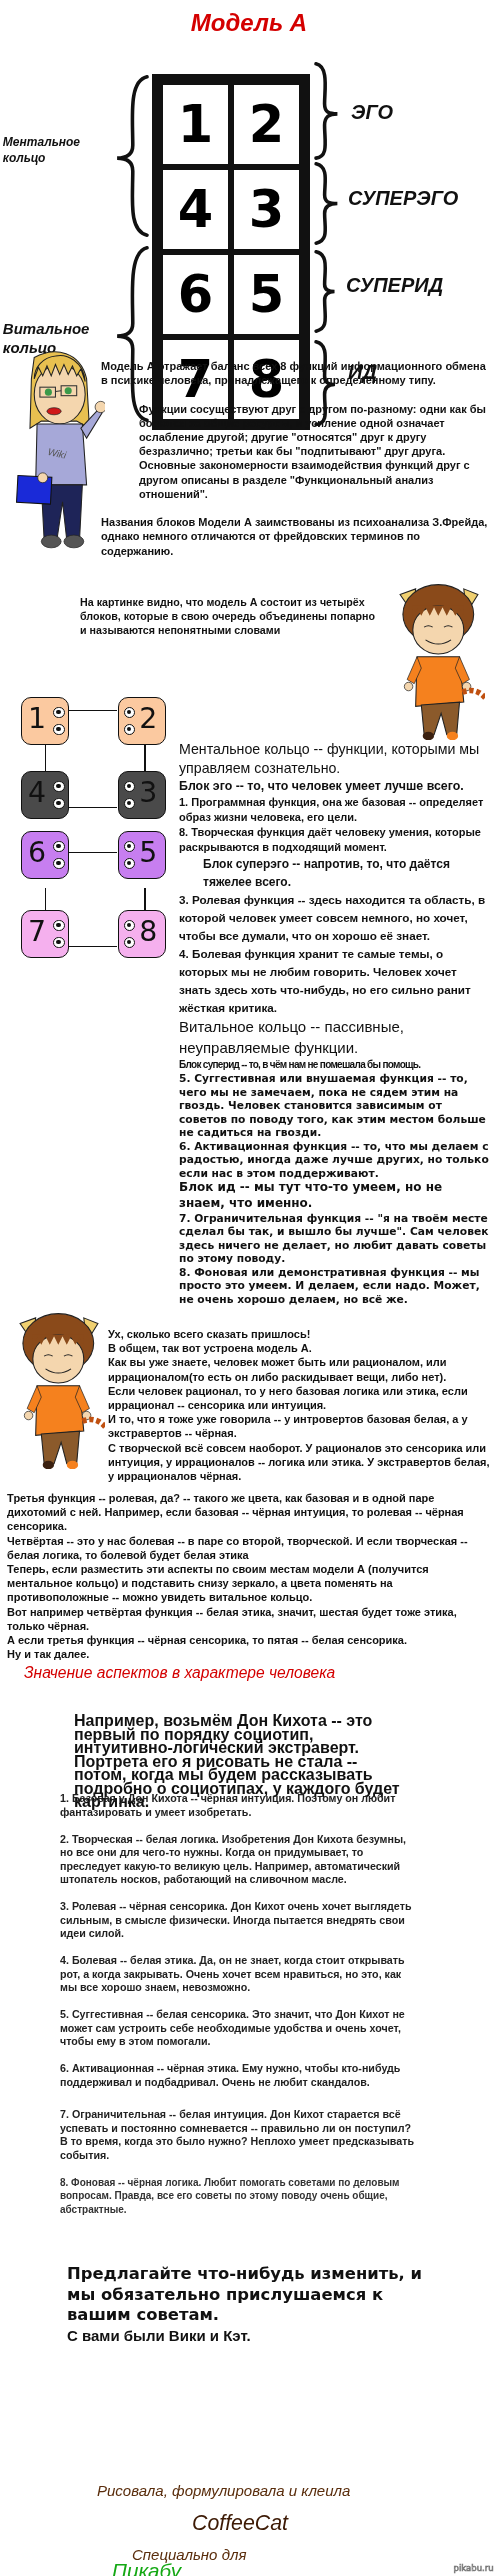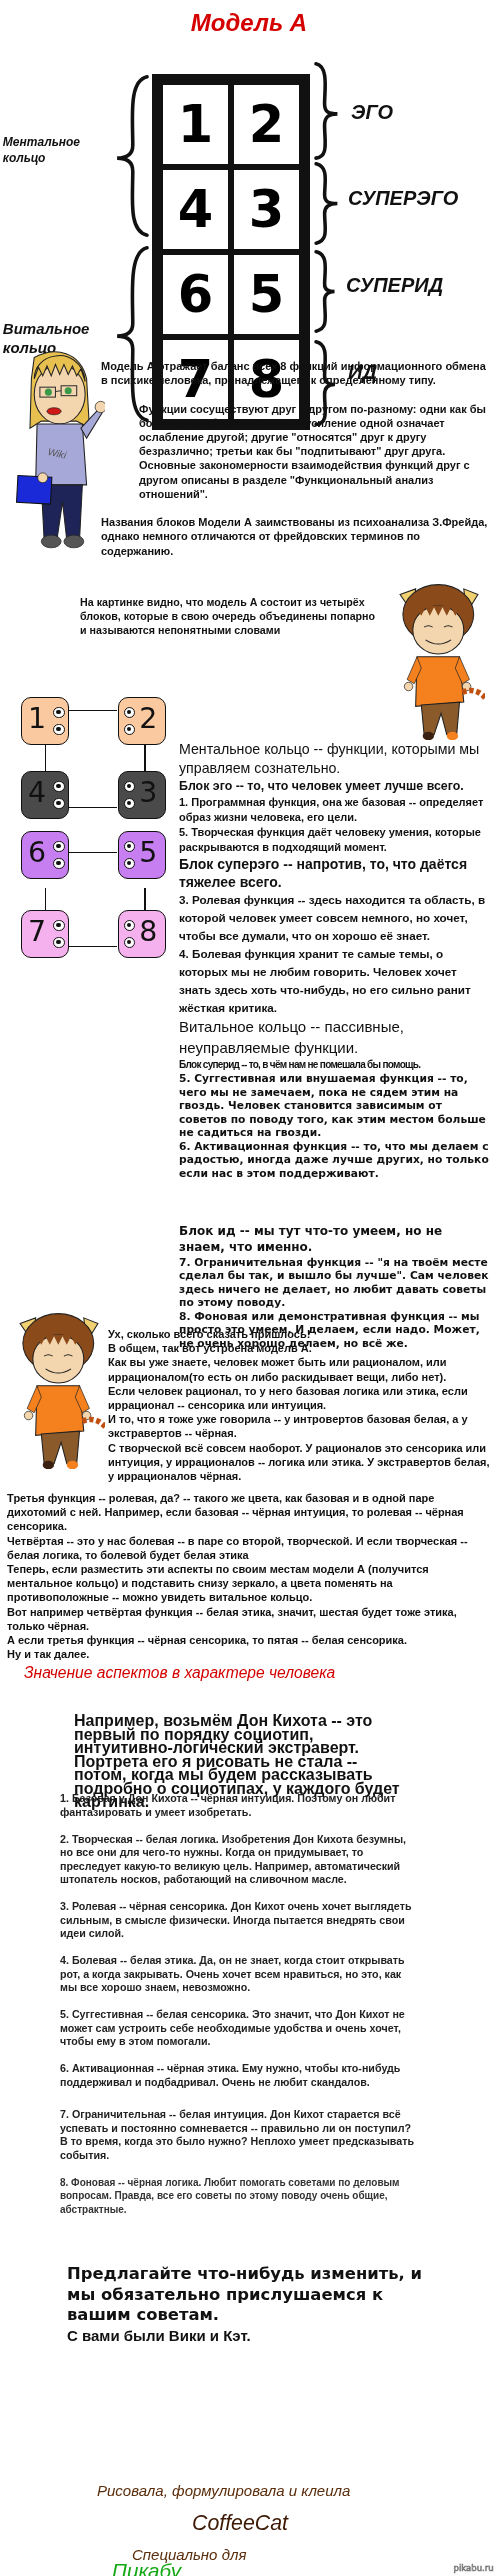--- a/index.html
+++ b/index.html
@@ -187,29 +187,29 @@
     <span class="eye" style="left:4.3px;top:8.5px;"></span>
     <span class="eye" style="left:4.3px;top:25.6px;"></span>
     <span class="num" style="left:20px;">8</span>
   </div>
 </div>
 
 <div class="para" style="left:179px;top:740px;width:313px;font-size:11px;line-height:15px;">
   <p style="font-size:14.2px;line-height:18.5px;font-weight:normal;">Ментальное кольцо -- функции, которыми мы управляем сознательно.</p>
   <p style="font-size:12.4px;line-height:18px;">Блок эго -- то, что человек умеет лучше всего.</p>
   <p>1. Программная функция, она же базовая -- определяет образ жизни человека, его цели.</p>
-  <p>5. Творческая функция даёт человеку умения, которые раскрываются в подходящий момент.</p>
-  <p style="font-size:14px;line-height:18px;">Блок суперэго -- напротив, то, что даётся тяжелее всего.</p>
+  <p>8. Творческая функция даёт человеку умения, которые раскрываются в подходящий момент.</p>
+  <p style="font-size:12px;line-height:18px;margin-left:24px;">Блок суперэго -- напротив, то, что даётся тяжелее всего.</p>
   <p style="font-size:11.7px;line-height:18px;">3. Ролевая функция -- здесь находится та область, в которой человек умеет совсем немного, но хочет, чтобы все думали, что он хорошо её знает.</p>
   <p style="font-size:11.7px;line-height:18px;">4. Болевая функция хранит те самые темы, о которых мы не любим говорить. Человек хочет знать здесь хоть что-нибудь, но его сильно ранит жёсткая критика.</p>
   <p style="font-size:15px;line-height:20.6px;font-weight:normal;">Витальное кольцо -- пассивные, неуправляемые функции.</p>
   <p style="font-size:10px;line-height:14.2px;letter-spacing:-0.7px;">Блок суперид -- то, в чём нам не помешала бы помощь.</p>
   <p style="font-family:'DejaVu Sans',sans-serif;font-size:10.7px;line-height:13.5px;">5. Суггестивная или внушаемая функция -- то, чего мы не замечаем, пока не сядем этим на гвоздь. Человек становится зависимым от советов по поводу того, как этим местом больше не садиться на гвозди.</p>
   <p style="font-family:'DejaVu Sans',sans-serif;font-size:10.7px;line-height:13.5px;">6. Активационная функция -- то, что мы делаем с радостью, иногда даже лучше других, но только если нас в этом поддерживают.</p>
-  <p style="font-family:'DejaVu Sans',sans-serif;font-size:12px;line-height:15.6px;margin-top:44px;">Блок ид -- мы тут что-то умеем, но не знаем, что именно.</p>
+  <p style="font-family:'DejaVu Sans',sans-serif;font-size:12px;line-height:15.6px;">Блок ид -- мы тут что-то умеем, но не знаем, что именно.</p>
   <p style="font-family:'DejaVu Sans',sans-serif;font-size:10.7px;line-height:13.5px;">7. Ограничительная функция -- "я на твоём месте сделал бы так, и вышло бы лучше". Сам человек здесь ничего не делает, но любит давать советы по этому поводу.</p>
   <p style="font-family:'DejaVu Sans',sans-serif;font-size:10.7px;line-height:13.5px;">8. Фоновая или демонстративная функция -- мы просто это умеем. И делаем, если надо. Может, не очень хорошо делаем, но всё же.</p>
 </div>
 
 <svg class="abs" style="left:12.8px;top:1309px" width="92" height="160" viewBox="0 0 130 225">
   <path d="M10 20 L32 12 L28 46 Z" fill="#f0d070" stroke="#222" stroke-width="1.5"></path>
   <path d="M100 12 L120 20 L104 46 Z" fill="#f0d070" stroke="#222" stroke-width="1.5"></path>
   <ellipse cx="64" cy="48" rx="50" ry="42" fill="#8a4a1a" stroke="#222" stroke-width="1.5"></ellipse>
   <ellipse cx="64" cy="70" rx="36" ry="34" fill="#f4d6ae" stroke="#222" stroke-width="1.5"></ellipse>
   <path d="M28 50 L34 40 L40 50 L46 38 L52 50 L58 38 L64 50 L70 38 L76 50 L82 38 L88 50 L94 40 L100 50 L100 36 L28 36 Z" fill="#8a4a1a"></path>

